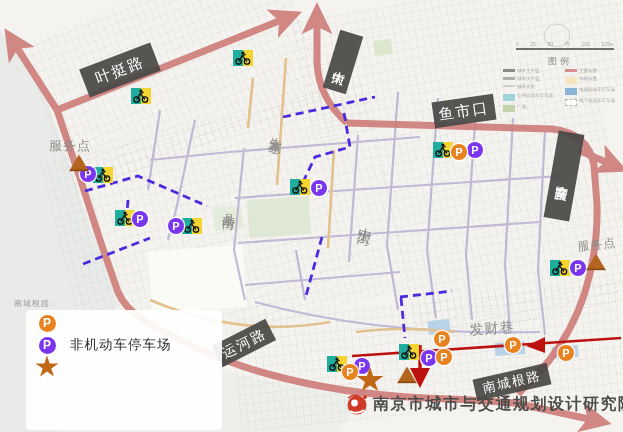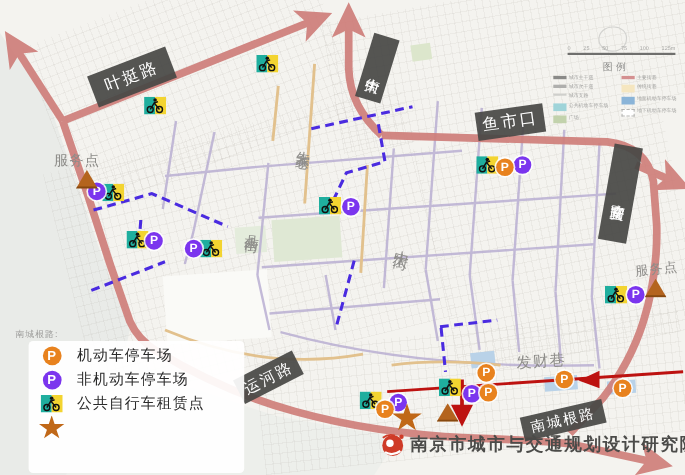--- a/index.html
+++ b/index.html
@@ -393,42 +393,26 @@
         </div>
       </div>
   </div>
 
   <div class="ext-header">南城根路:</div>
   <div class="ext-legend" id="ext-legend">
       <div class="ext-row">
         <div class="lg-ic">
           <div class="lg-p o">P</div>
         </div>
-        <div class="lbl">机动车停车场</div>
       </div>
       <div class="ext-row">
         <div class="lg-ic">
           <div class="lg-p u">P</div>
         </div>
         <div class="lbl">非机动车停车场</div>
-      </div>
-      <div class="ext-row">
-        <div class="lg-ic">
-          <svg width="20" height="16" viewBox="0 0 20 16">
-            <rect x="0" y="0" width="10" height="16" fill="#1fae9e"></rect>
-            <rect x="10" y="0" width="10" height="16" fill="#f3d430"></rect>
-            <g stroke="#111" stroke-width="1.3" fill="none">
-              <circle cx="5.6" cy="11.5" r="2.7"></circle>
-              <circle cx="14" cy="11.5" r="2.7"></circle>
-              <path d="M5.6,11.5 L9.2,5.6 L14,11.5 M9.2,5.6 L12.6,4.4"></path>
-            </g>
-            <circle cx="10" cy="3" r="1.6" fill="#111"></circle>
-          </svg>
-        </div>
-        <div class="lbl">公共自行车租赁点</div>
       </div>
       <div class="ext-row">
         <div class="lg-ic">
           <div class="lg-star"></div>
         </div>
       </div>
     </div>
 
   <div class="footer">
     <svg width="26" height="26" viewBox="0 0 26 26">

